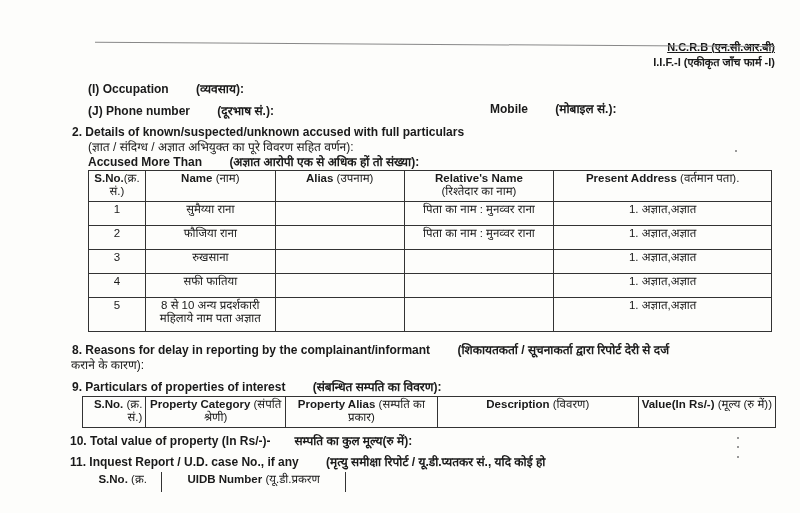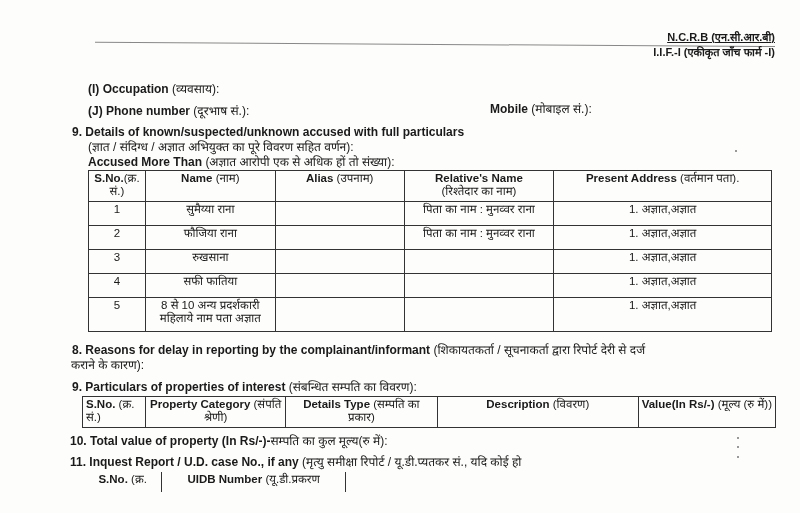--- a/index.html
+++ b/index.html
@@ -5,27 +5,27 @@
   html, body { margin:0; padding:0; }
   body {
     width:800px; height:513px; overflow:hidden;
     background:#fdfdfb;
     color:#1a1a1a;
     font-family:"Liberation Sans", "DejaVu Sans", sans-serif;
     position:relative;
   }
   .abs { position:absolute; }
   .hdr {
-    font-size:11px; font-weight:bold; text-align:right; line-height:14px;
+    font-size:11px; font-weight:bold; text-align:right; line-height:14px;margin-top:10px;
   }
   .hdr1 { left:560px; top:30px; width:215px; text-decoration:underline; }
   .hdr2 { left:560px; top:45px; width:215px; }
   .hline { left:95px; top:46px; width:680px; height:0; border-top:1px solid #888; transform:rotate(0.35deg); transform-origin:right; }
   .lbl { font-size:12px; font-weight:bold; white-space:nowrap; line-height:15px; }
-  .lbl .hi { font-weight:normal; }
+  .lbl .hi { font-weight:bold;margin-left:24px; }
   .hi-line { font-size:12px; white-space:nowrap; line-height:15px; }
   table { border-collapse:collapse; position:absolute; }
   td, th {
     border:1px solid #333; font-size:11.5px; vertical-align:top;
     padding:1px 3px; line-height:13px; text-align:center;
   }
   th { font-weight:bold; }
   th .hi, td .hi { font-weight:normal; }
   td.sno { text-align:center; }
   .dot { position:absolute; width:2px; height:2px; background:#999; }
@@ -45,21 +45,21 @@
 <div class="abs lbl" style="left:88px;top:104px;">
   <span>(J)  Phone number</span>
   <span class="hi">(दूरभाष सं.):</span>
 </div>
 
 <div class="abs lbl" style="left:448px;top:102px;padding-left:42px;">
   <span>Mobile</span>
   <span class="hi">(मोबाइल सं.):</span>
 </div>
 
-<div class="abs lbl" style="left:72px;top:125px;">9. Details of known/suspected/unknown accused with full particulars</div>
+<div class="abs lbl" style="left:72px;top:125px;">2. Details of known/suspected/unknown accused with full particulars</div>
 <div class="abs hi-line" style="left:88px;top:140px;">(ज्ञात / संदिग्ध / अज्ञात अभियुक्त का पूरे विवरण सहित वर्णन):</div>
 <div class="abs lbl" style="left:88px;top:155px;">
   <span>Accused More Than</span>
   <span class="hi">(अज्ञात आरोपी एक से अधिक हों तो संख्या):</span>
 </div>
 
 <table style="left:88px;top:170px;width:684px;">
   <colgroup>
     <col style="width:57px">
       <col style="width:130px">
@@ -127,23 +127,23 @@
 <table style="left:82px;top:396px;width:694px;">
   <colgroup>
     <col style="width:60px">
       <col style="width:132px">
       <col style="width:144px">
       <col style="width:190px">
       <col style="width:130px">
   </colgroup>
   <tbody>
       <tr style="height:31px">
-    <th style="text-align:left"><span>S.No.</span> <span class="hi">(क्र. सं.)</span></th>
+    <th style="text-align:right"><span>S.No.</span> <span class="hi">(क्र. सं.)</span></th>
     <th><span>Property Category</span> <span class="hi">(संपति श्रेणी)</span></th>
-    <th><span>Details Type</span> <span class="hi">(सम्पति का प्रकार)</span></th>
+    <th><span>Property Alias</span> <span class="hi">(सम्पति का प्रकार)</span></th>
     <th><span>Description</span> <span class="hi">(विवरण)</span></th>
     <th><span>Value(In Rs/-)</span> <span class="hi">(मूल्य (रु में))</span></th>
   </tr>
 </tbody>
   </table>
 
 <div class="abs lbl" style="left:70px;top:434px;">
   <span>10. Total value of property (In Rs/-)-</span><span class="hi">सम्पति का कुल मूल्य(रु में):</span>
 </div>
 

